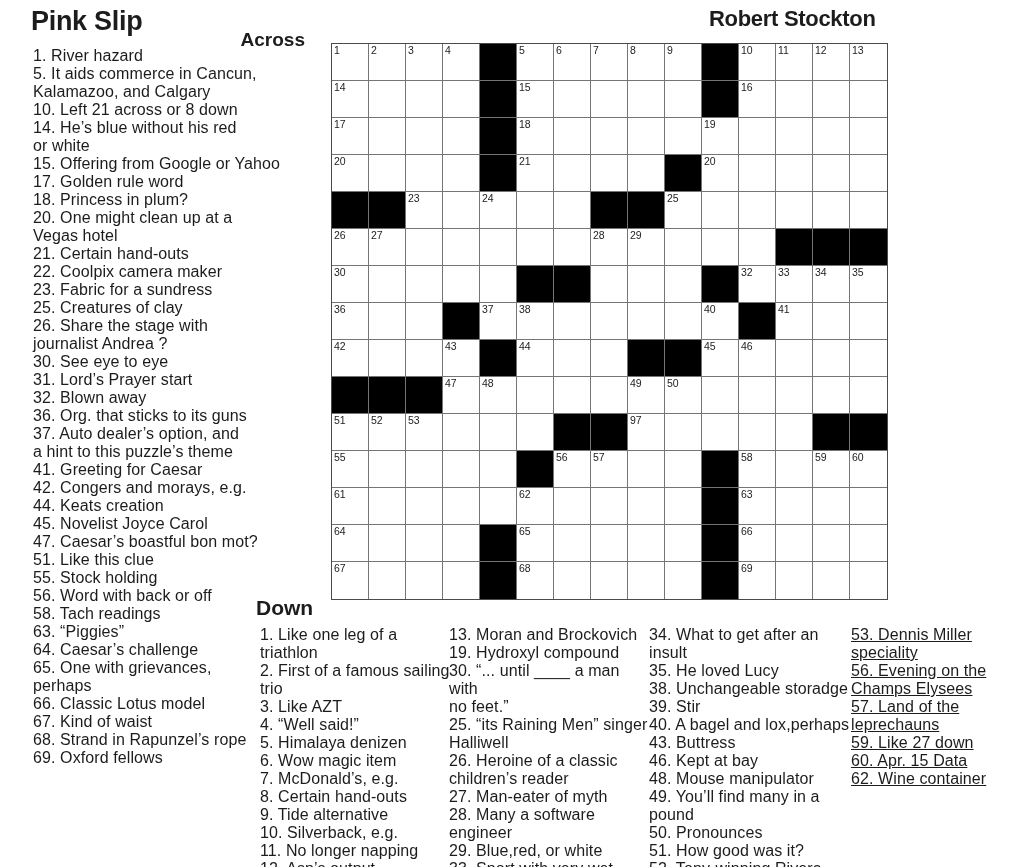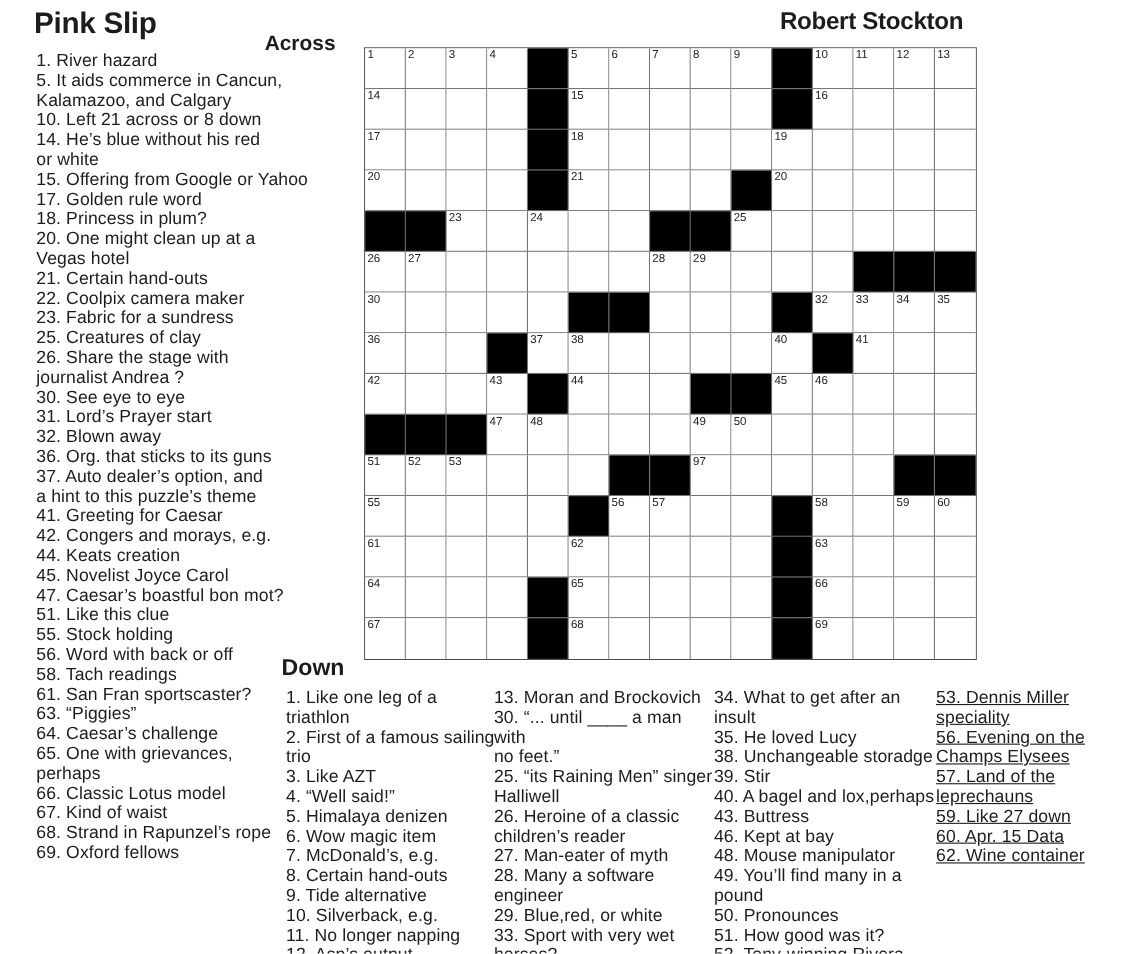--- a/index.html
+++ b/index.html
@@ -62,21 +62,20 @@
 a hint to this puzzle’s theme</div>
       <div class="clue">41. Greeting for Caesar</div>
       <div class="clue">42. Congers and morays, e.g.</div>
       <div class="clue">44. Keats creation</div>
       <div class="clue">45. Novelist Joyce Carol</div>
       <div class="clue">47. Caesar’s boastful bon mot?</div>
       <div class="clue">51. Like this clue</div>
       <div class="clue">55. Stock holding</div>
       <div class="clue">56. Word with back or off</div>
       <div class="clue">58. Tach readings</div>
-      <div class="clue">61. San Fran sportscaster?</div>
       <div class="clue">63. “Piggies”</div>
       <div class="clue">64. Caesar’s challenge</div>
       <div class="clue">65. One with grievances,
 perhaps</div>
       <div class="clue">66. Classic Lotus model</div>
       <div class="clue">67. Kind of waist</div>
       <div class="clue">68. Strand in Rapunzel’s rope</div>
       <div class="clue">69. Oxford fellows</div>
     </div>
 
@@ -452,20 +451,21 @@
       <div class="clue">6. Wow magic item</div>
       <div class="clue">7. McDonald’s, e.g.</div>
       <div class="clue">8. Certain hand-outs</div>
       <div class="clue">9. Tide alternative</div>
       <div class="clue">10. Silverback, e.g.</div>
       <div class="clue">11. No longer napping</div>
       <div class="clue">12. Asp’s output</div>
     </div>
   <div class="clue-list down-col" id="down-col-2">
       <div class="clue">13. Moran and Brockovich</div>
+      <div class="clue">19. Hydroxyl compound</div>
       <div class="clue">30. “... until ____ a man with
 no feet.”</div>
       <div class="clue">25. “its Raining Men” singer
 Halliwell</div>
       <div class="clue">26. Heroine of a classic
 children’s reader</div>
       <div class="clue">27. Man-eater of myth</div>
       <div class="clue">28. Many a software engineer</div>
       <div class="clue">29. Blue,red, or white</div>
       <div class="clue">33. Sport with very wet horses?</div>

